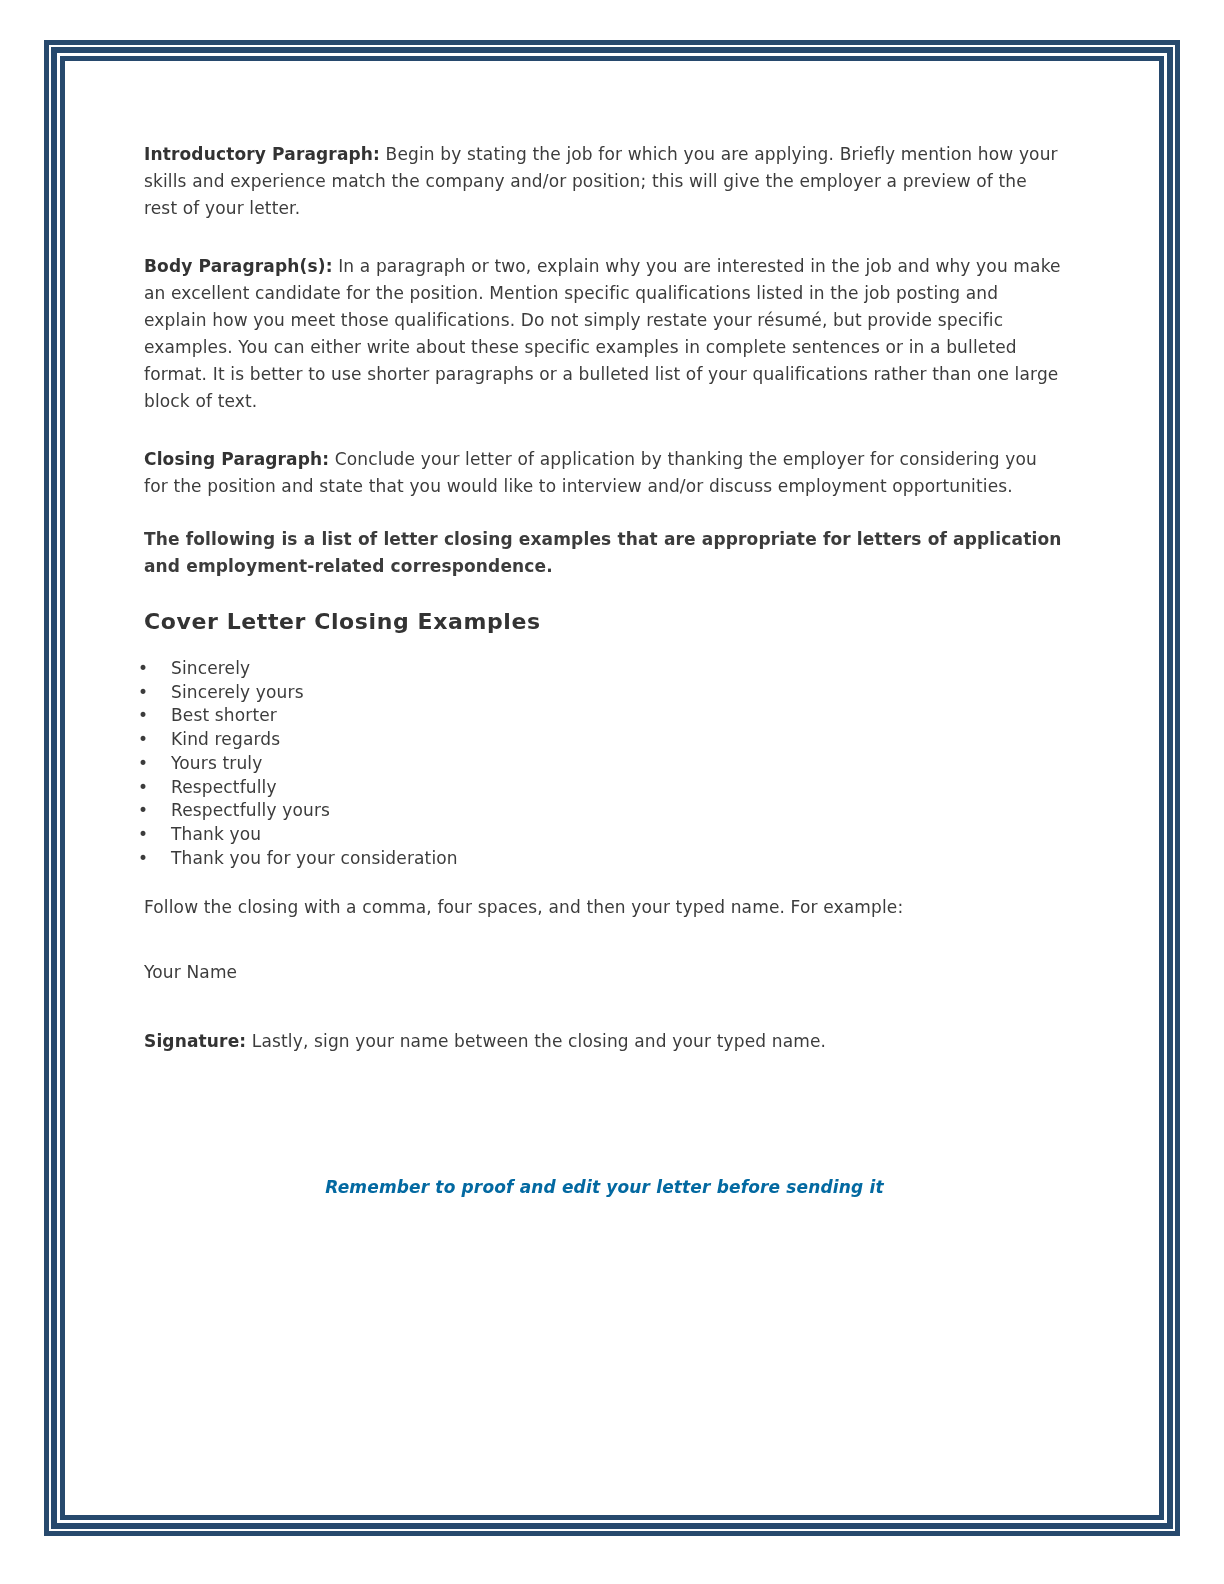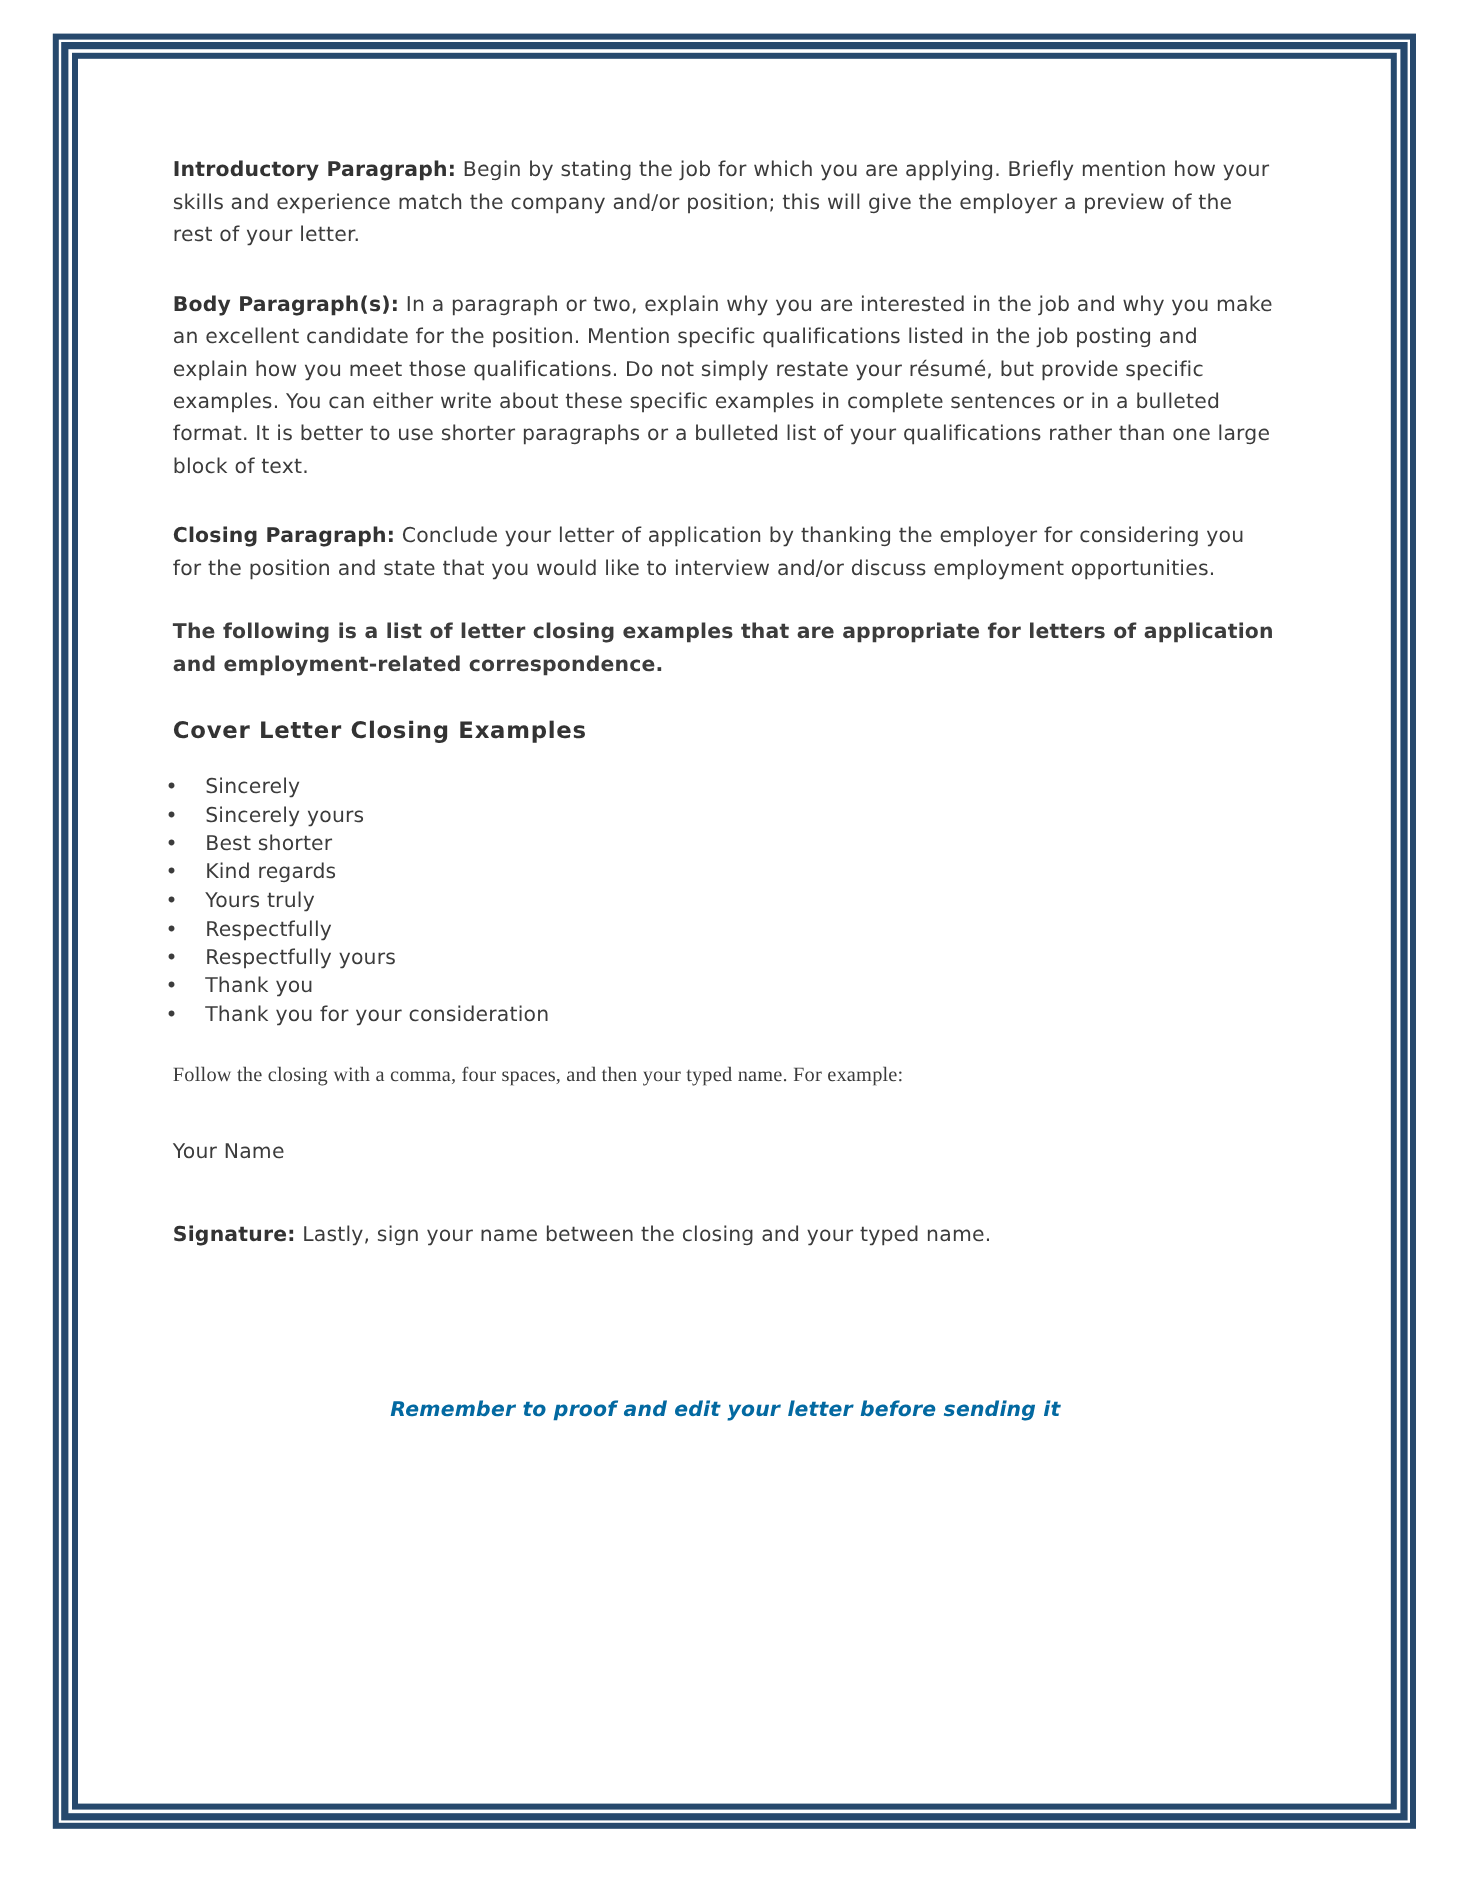--- a/index.html
+++ b/index.html
@@ -11,21 +11,21 @@
   .page {
     width: 1224px;
     height: 1584px;
     background: #ffffff;
     position: relative;
     font-family: "DejaVu Sans", "Liberation Sans", sans-serif;
     color: var(--text-color);
   }
   .frame-outer {
     position: absolute;
-    left: 44px; top: 28px;
+    left: 44px; top: 40px;
     width: 1136px; height: 1496px;
     border: 5px solid var(--border-color);
     padding: 2px;
   }
   .frame-mid {
     width: 100%; height: 100%;
     border: 6px solid var(--border-color);
     padding: 3px;
   }
   .frame-inner {
@@ -39,21 +39,21 @@
     line-height: 27px;
     letter-spacing: 0.15px;
   }
   .content p { margin: 0; }
   .lead-label { font-weight: bold; color: #333333; }
   .para-intro     { margin: 0 0 31px 0 !important; }
   .para-body      { margin: 0 0 31px 0 !important; }
   .para-closing   { margin: 0 0 26px 0 !important; }
   .para-following { margin: 0 0 28px 0 !important; font-weight: bold; }
   .examples-heading {
-    font-size: 19px;
+    font-size: 22px;
     font-weight: bold;
     color: #333333;
     letter-spacing: 0.6px;
     margin: 0 0 22px 0;
     line-height: 27px;
   }
   ul.closing-list {
     list-style: none;
     margin: 4px 0 24px -6px;
     padding: 0;
@@ -63,21 +63,21 @@
     padding-left: 33px;
     line-height: 23.7px;
   }
   ul.closing-list li::before {
     content: "\2022";
     position: absolute;
     left: 0;
     top: 0;
     font-size: 17px;
   }
-  .para-follow    { margin: 0 0 38px 0 !important; font-family: Liberation Serif, serif; }
+  .para-follow    { margin: 0 0 38px 0 !important; }
   .para-example-closing { margin: 0 0 59px 0 !important; }
   .para-example-name    { margin: 0 0 42px 0 !important; }
   .para-signature { margin: 0 0 119px 0 !important; }
   .footer-note {
     text-align: center;
     font-weight: bold;
     font-style: italic;
     color: #0369a1;
     margin: 0 !important;
   }

